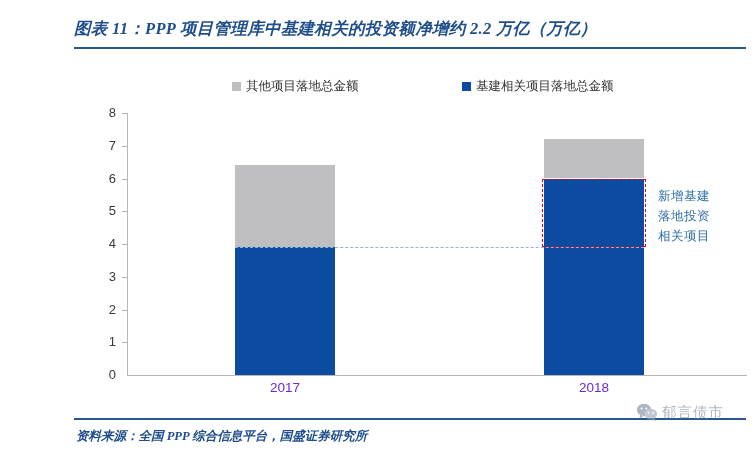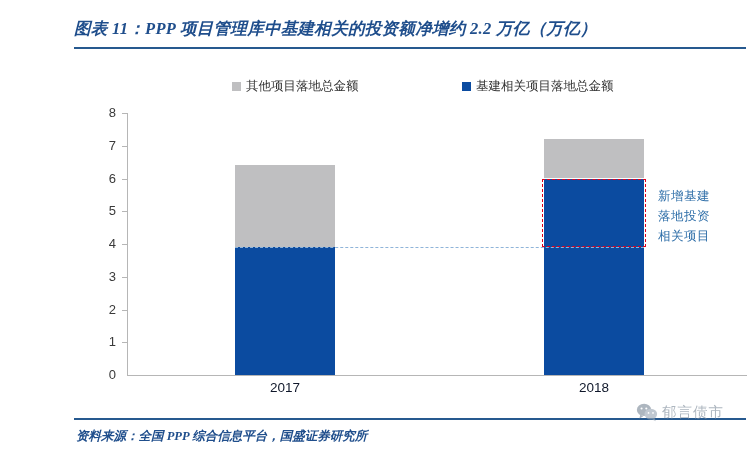--- a/index.html
+++ b/index.html
@@ -73,21 +73,21 @@
     font-family:"Liberation Sans","DejaVu Sans",sans-serif;
     line-height:13px;
   }
 
   .bar{position:absolute;}
   .bar-gray{background:#BFBFC1;}
   .bar-blue{background:#0B4BA0;}
 
   .xtick-label{
     position:absolute;top:380px;width:120px;text-align:center;
-    font-size:13.5px;color:#0f172a;
+    font-size:13.5px;color:#6d28d9;
     font-family:"Liberation Sans","DejaVu Sans",sans-serif;
   }
 
   #dashed-connector{
     position:absolute;left:203px;top:245px;width:410px;height:0;
     border-top:1.5px dashed #8FB4D9;
   }
   #highlight-box{
     position:absolute;left:510px;top:179px;width:104px;height:67px;
     border:1.5px dashed #E2001A;

